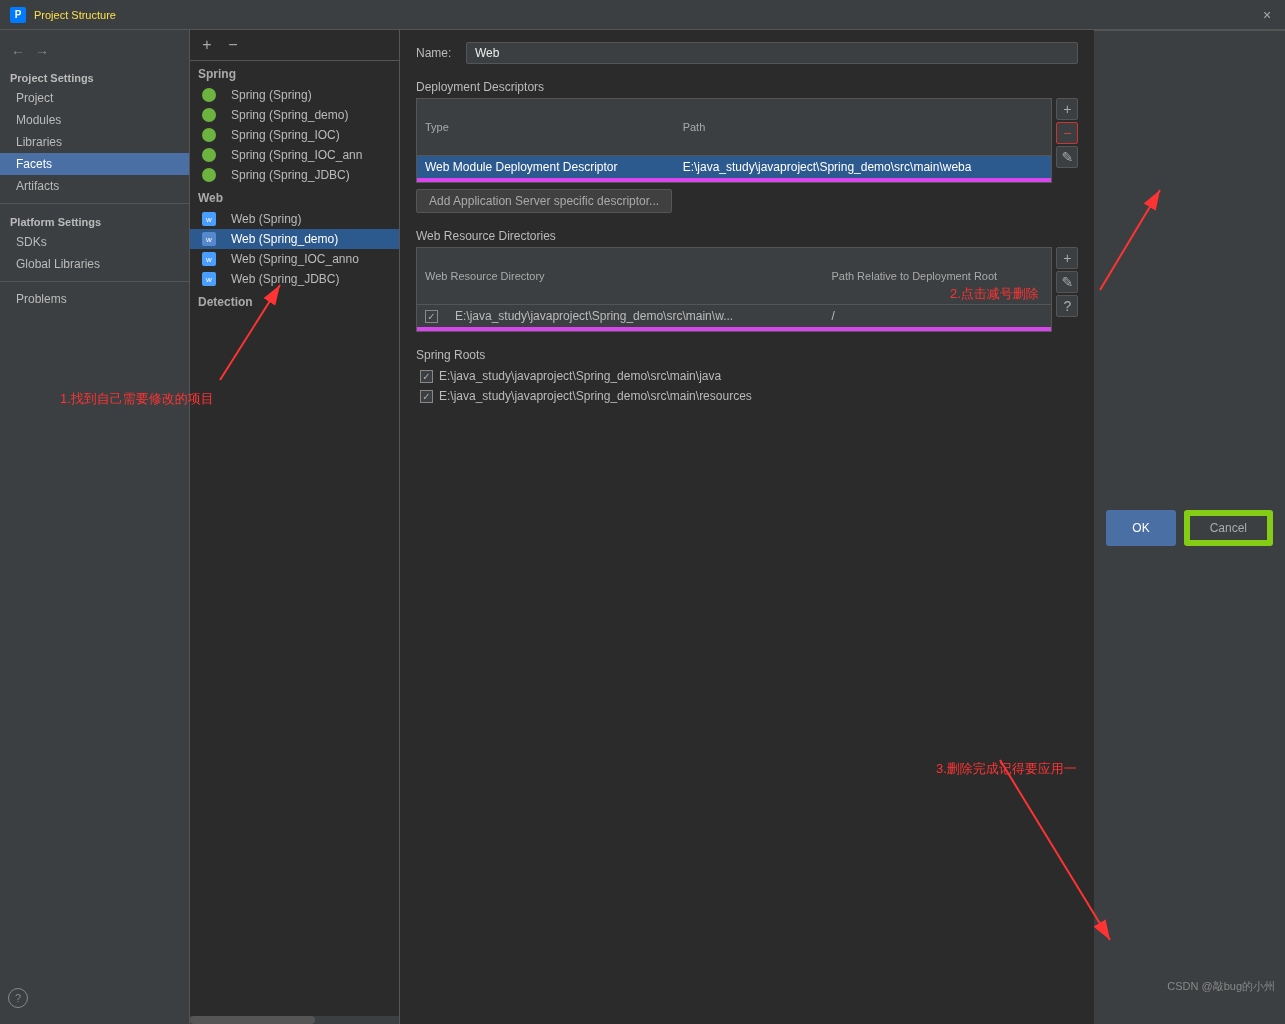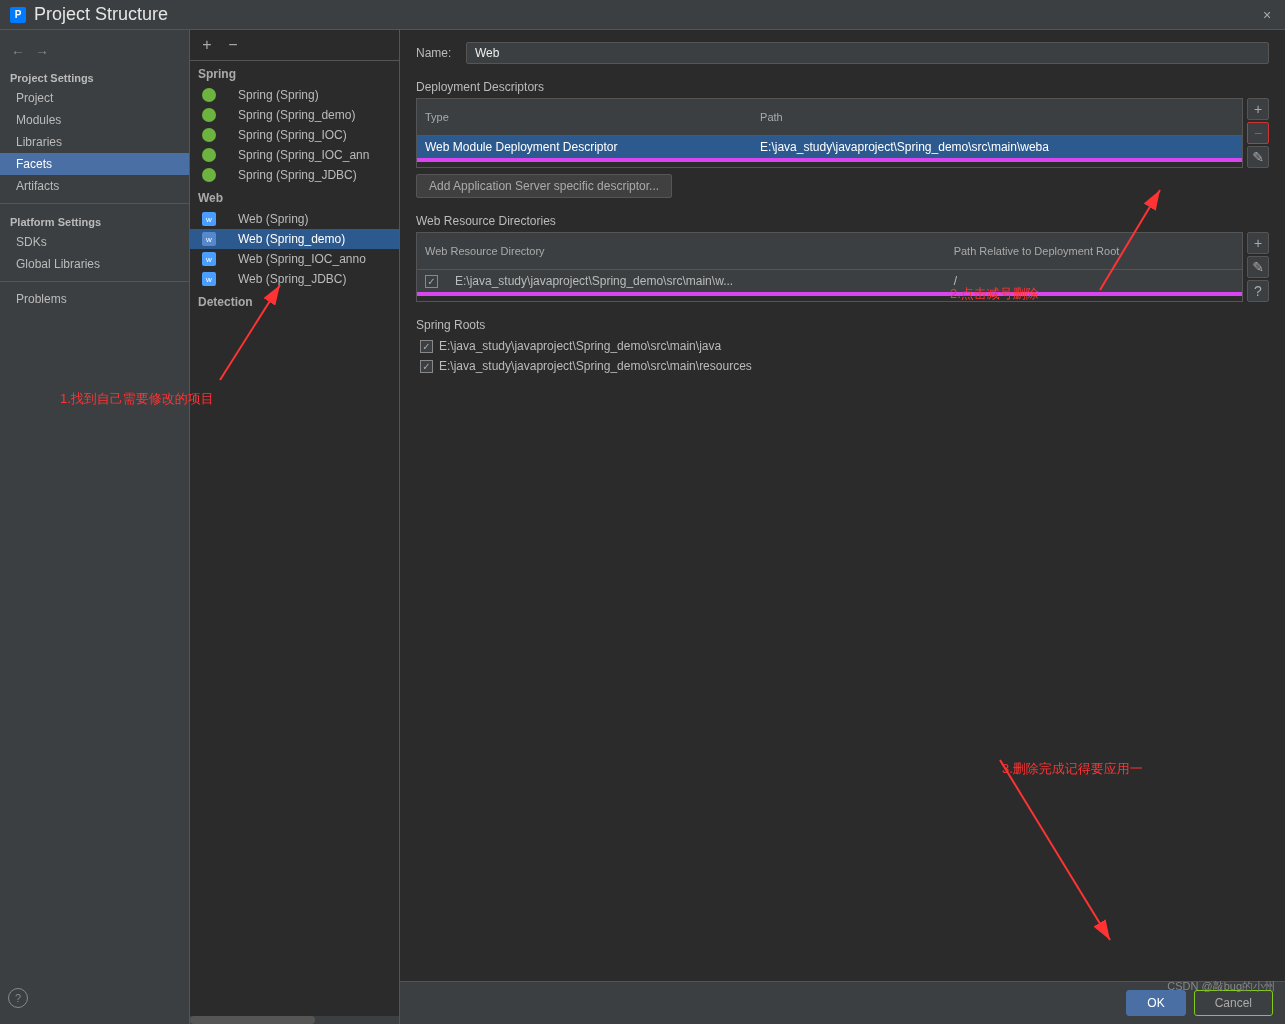--- a/index.html
+++ b/index.html
@@ -34,22 +34,22 @@
       background: #007bff;
       border-radius: 2px;
       display: flex;
       align-items: center;
       justify-content: center;
       font-size: 10px;
       color: white;
       font-weight: bold;
     }
     .title-bar-title {
-      color: #e5e5e5;
-      font-size: 18px;
+      color: #fde047;
+      font-size: 11px;
     }
     .title-bar-controls {
       display: flex;
       gap: 6px;
     }
     .title-btn {
       width: 16px;
       height: 16px;
       display: flex;
       align-items: center;
@@ -165,21 +165,21 @@
       color: #aaa;
       padding: 6px 8px 4px 8px;
     }
     .tree-item {
       display: flex;
       align-items: center;
       padding: 3px 8px 3px 12px;
       cursor: pointer;
       color: #bbbbbb;
       font-size: 12px;
-      gap: 22px;
+      gap: 15px;
     }
     .tree-item.selected { background: #2d5a8e; color: white; }
     .spring-icon {
       width: 14px;
       height: 14px;
       background: #6db33f;
       border-radius: 50%;
       flex-shrink: 0;
     }
     .web-icon {
@@ -204,21 +204,21 @@
       width: 60%;
       background: #555;
       border-radius: 4px;
     }
 
     
     .content-panel {
       flex: 1;
       background: #2b2b2b;
       display: flex;
-      flex-direction: column;
+      flex-direction: row;
       overflow: hidden;
     }
     .content-inner {
       flex: 1;
       padding: 12px 16px;
       overflow-y: auto;
       display: flex;
       flex-direction: column;
       gap: 16px;
     }
@@ -255,21 +255,21 @@
     .data-table {
       width: 100%;
       border-collapse: collapse;
       background: #3c3f41;
     }
     .data-table th {
       background: #3c3f41;
       color: #aaa;
       font-size: 11px;
       text-align: left;
-      padding: 12px 8px;
+      padding: 22px 8px;
       border-bottom: 1px solid #555;
       font-weight: normal;
     }
     .data-table td {
       padding: 4px 8px;
       font-size: 12px;
       color: #bbbbbb;
       border-bottom: 4px solid #d946ef;
     }
     .data-table tr.selected td {
@@ -348,21 +348,21 @@
       padding: 8px 12px;
       border-top: 1px solid #555;
       background: #3c3f41;
       gap: 8px;
     }
     .dialog-btn {
       padding: 5px 20px;
       font-size: 12px;
       cursor: pointer;
       border-radius: 3px;
-      border: 1px solid #84cc16;
+      border: 6px solid #84cc16;
     }
     .btn-ok {
       background: #4a6fa5;
       color: white;
       border-color: #4a6fa5;
     }
     .btn-cancel {
       background: #3c3f41;
       color: #aaa;
     }
@@ -605,17 +605,17 @@
   <div class="annotation-text" style="left:950px; top:285px;">2.点击减号删除</div>
 
   <svg class="arrow-svg" style="left:950px; top:700px; width:300px; height:280px;">
     <defs>
       <marker id="arrowhead3" markerWidth="10" markerHeight="7" refX="10" refY="3.5" orient="auto">
         <polygon points="0 0, 10 3.5, 0 7" fill="#ff3333"></polygon>
       </marker>
     </defs>
     <line x1="50" y1="60" x2="160" y2="240" stroke="#ff3333" stroke-width="2" marker-end="url(#arrowhead3)"></line>
   </svg>
-  <div class="annotation-text" style="left:1002px; top:760px;">3.删除完成记得要应用一</div>
+  <div class="annotation-text" style="left:936px; top:760px;">3.删除完成记得要应用一</div>
 
   <div class="watermark">CSDN @敲bug的小州</div>
 
 </div>
 
 </body></html>

